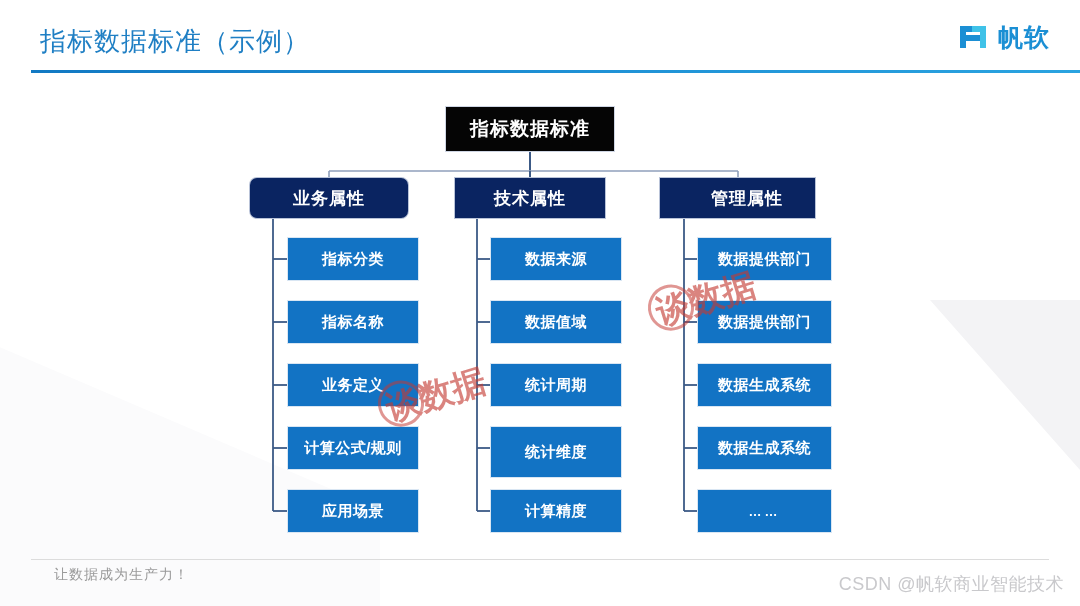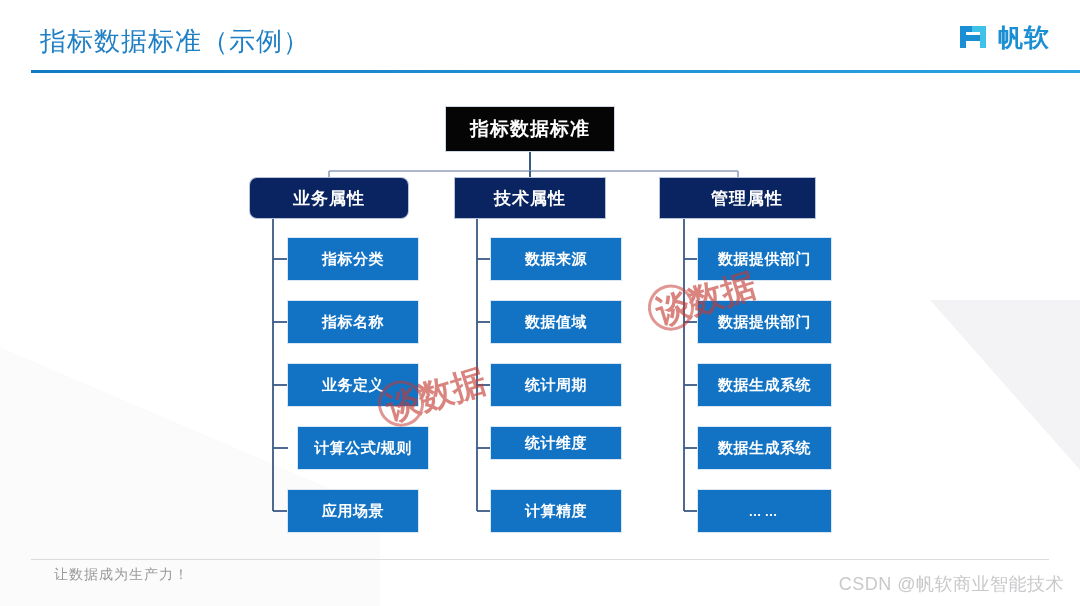--- a/index.html
+++ b/index.html
@@ -279,27 +279,27 @@
 
     <div class="node node-root" style="left:446px; top:29px; width:168px; height:44px;">指标数据标准</div>
 
     <div class="node node-l1" style="left:250px; top:100px; width:158px; height:40px;border-radius:7px;">业务属性</div>
     <div class="node node-l1" style="left:455px; top:100px; width:150px; height:40px;">技术属性</div>
     <div class="node node-l1" style="left:660px; top:100px; width:155px; height:40px;padding-left:19px;">管理属性</div>
 
     <div class="node node-l2" style="left:288px; top:160px; width:130px; height:42px;">指标分类</div>
     <div class="node node-l2" style="left:288px; top:223px; width:130px; height:42px;">指标名称</div>
     <div class="node node-l2" style="left:288px; top:286px; width:130px; height:42px;">业务定义</div>
-    <div class="node node-l2" style="left:288px; top:349px; width:130px; height:42px;margin-left:10px;">计算公式/规则</div>
+    <div class="node node-l2" style="left:288px; top:349px; width:130px; height:42px;">计算公式/规则</div>
     <div class="node node-l2" style="left:288px; top:412px; width:130px; height:42px;">应用场景</div>
 
     <div class="node node-l2" style="left:491px; top:160px; width:130px; height:42px;">数据来源</div>
     <div class="node node-l2" style="left:491px; top:223px; width:130px; height:42px;">数据值域</div>
     <div class="node node-l2" style="left:491px; top:286px; width:130px; height:42px;">统计周期</div>
-    <div class="node node-l2" style="left:491px; top:349px; width:130px; height:32px;">统计维度</div>
+    <div class="node node-l2" style="left:491px; top:349px; width:130px; height:50px;">统计维度</div>
     <div class="node node-l2" style="left:491px; top:412px; width:130px; height:42px;">计算精度</div>
 
     <div class="node node-l2" style="left:698px; top:160px; width:133px; height:42px;">数据提供部门</div>
     <div class="node node-l2" style="left:698px; top:223px; width:133px; height:42px;">数据提供部门</div>
     <div class="node node-l2" style="left:698px; top:286px; width:133px; height:42px;">数据生成系统</div>
     <div class="node node-l2" style="left:698px; top:349px; width:133px; height:42px;">数据生成系统</div>
     <div class="node node-l2 ellipsis" style="left:698px; top:412px; width:133px; height:42px;">……</div>
   </div>
 
   <div class="stamp stamp-a">

